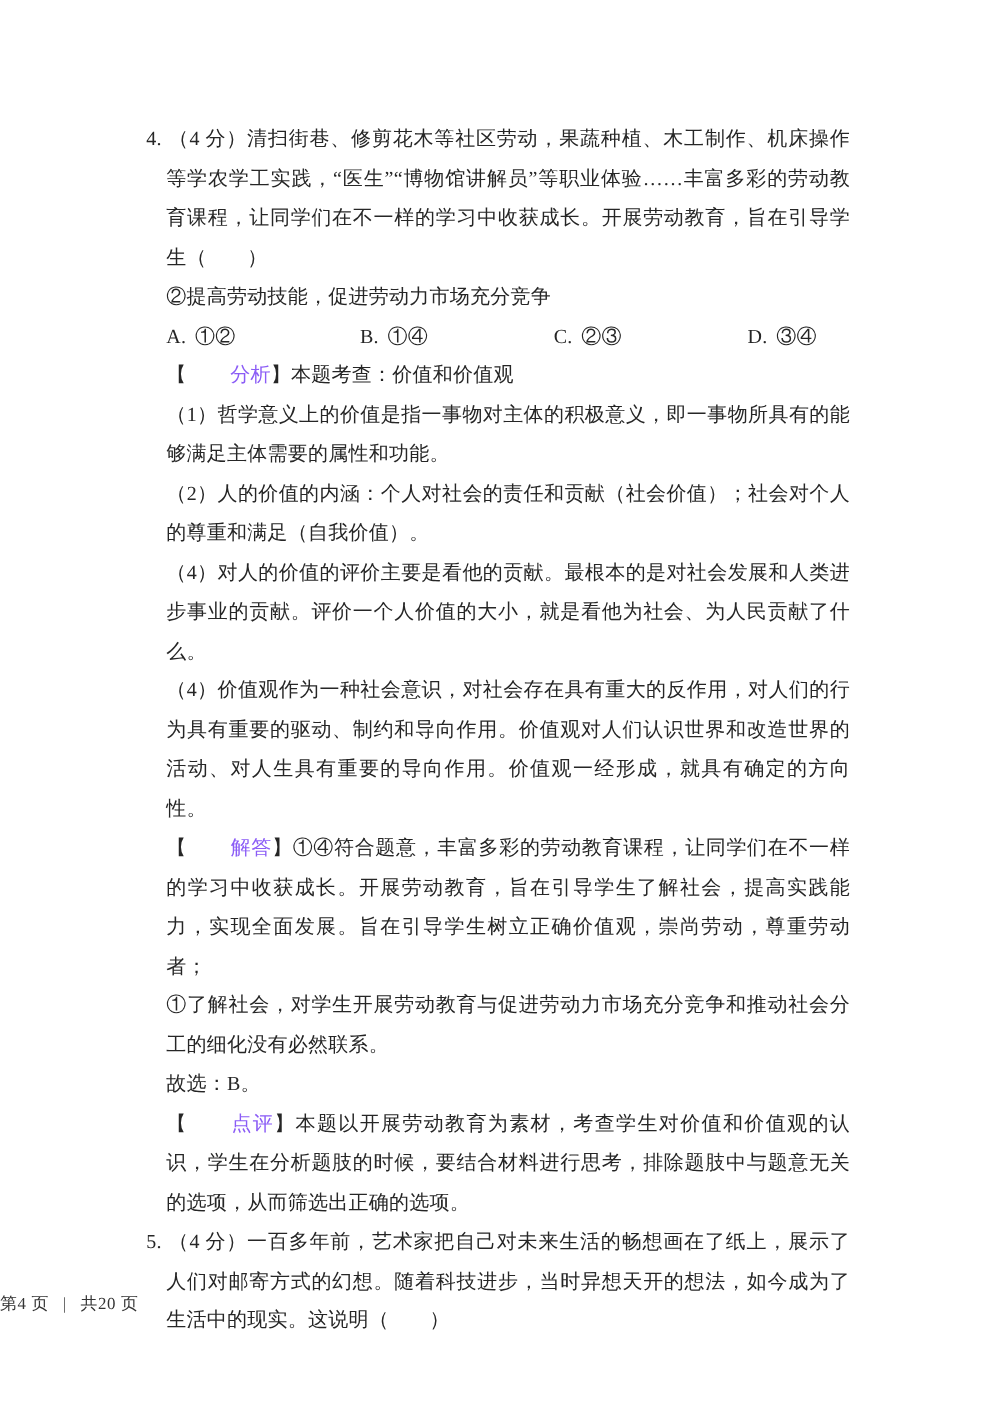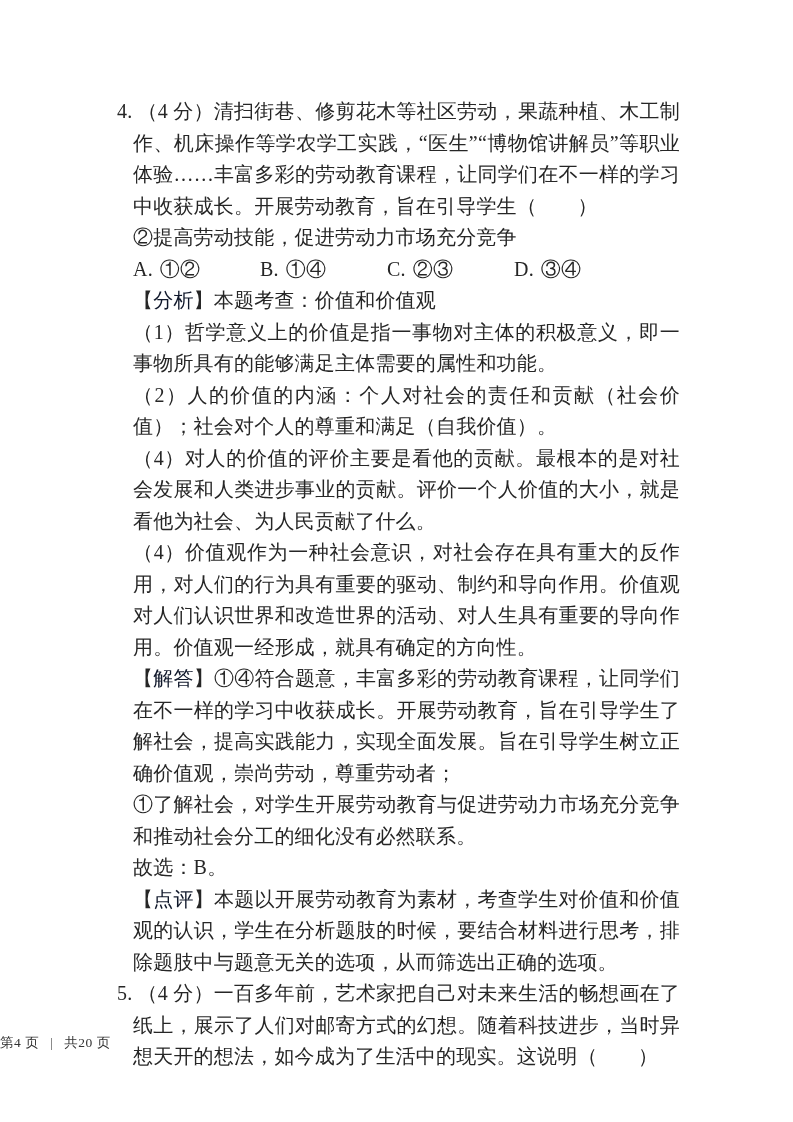--- a/index.html
+++ b/index.html
@@ -14,33 +14,34 @@
   }
   .content {
     position: absolute;
     left: 117px;
     top: 96px;
     width: 563px;
   }
   .para {
     margin: 0;
     padding-left: 16px;
-    font-size: 20px;
+    font-size: 16px;
     line-height: 31.5px;
     text-align: justify;
     letter-spacing: 0.2px;
     word-break: break-all;
   }
   .hang { text-indent: -16px; }
   .qnum { margin-right: 5px; }
-  .tag { color: #0f172a; }
+  .tag { color: #8b5cf6; margin-left: 35px; }
   .bracket { color: #262626; }
   .options-row {
     display: flex;
     align-items: center;
+    gap: 28px;
   }
   .option { width: 127px; flex: 0 0 auto; }
   .option:last-child { width: auto; }
   .opt-label { margin-right: 7px; }
   .footer {
     position: absolute;
     left: 0;
     right: 0;
     top: 1034px;
     text-align: left;

